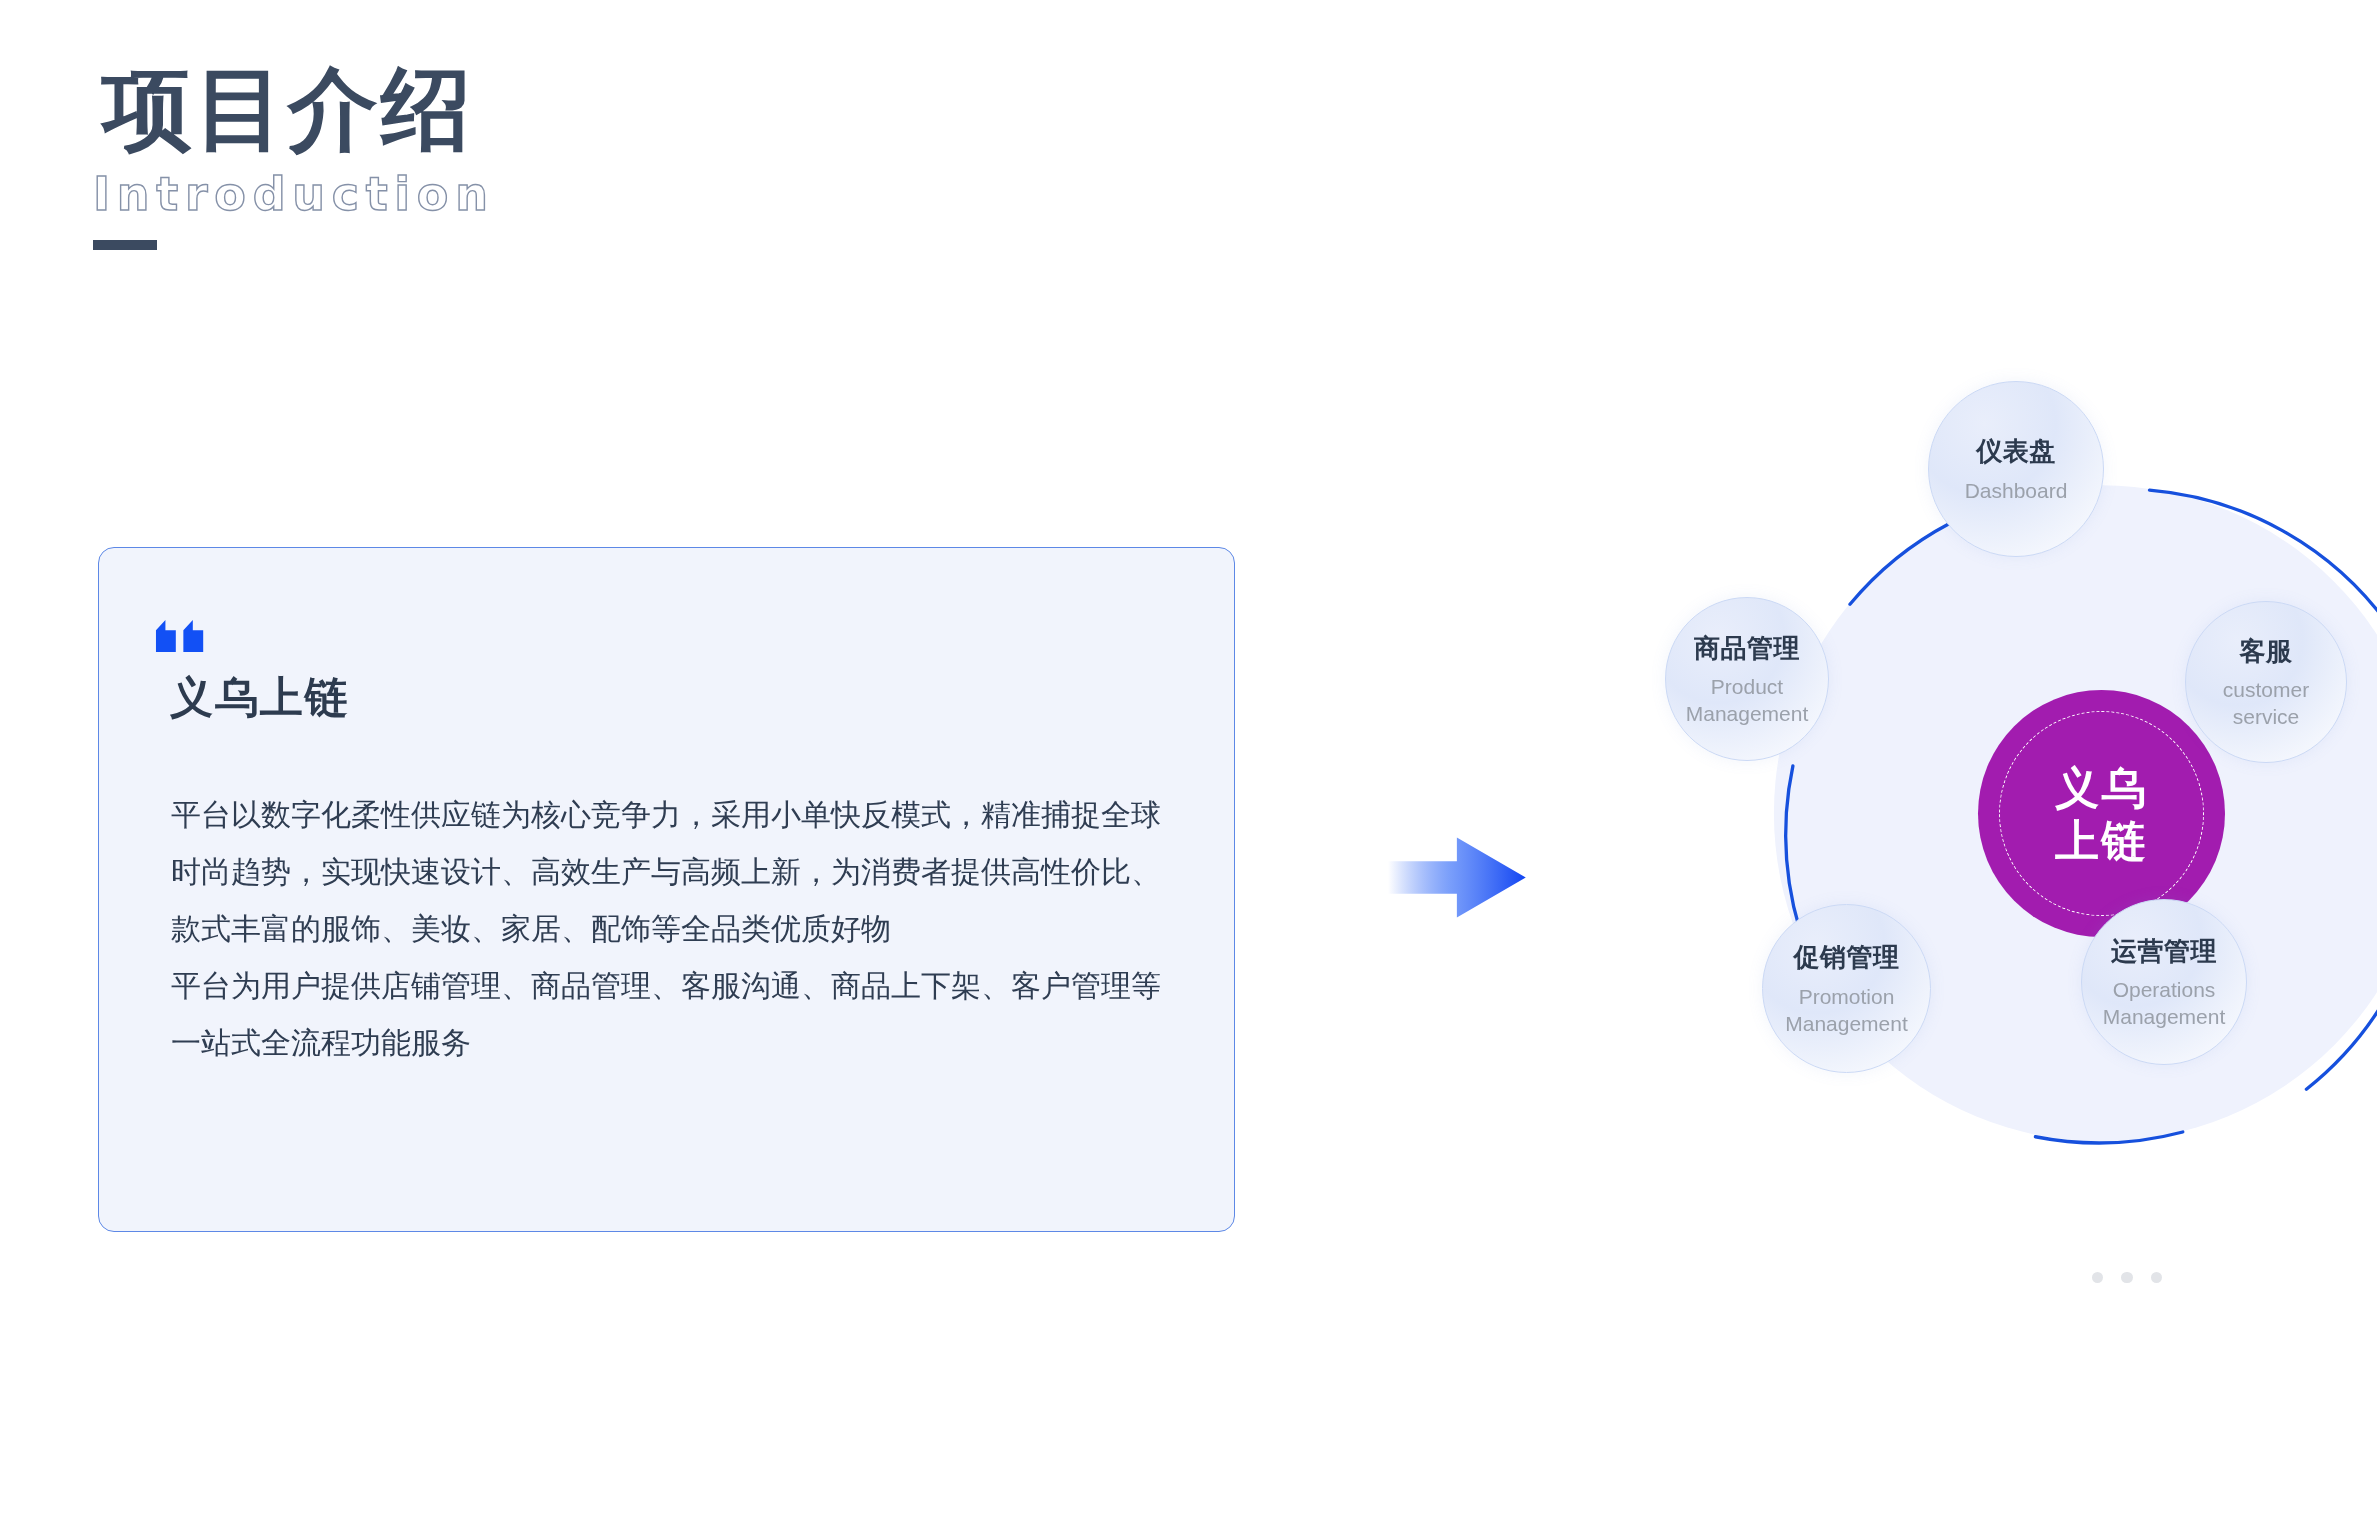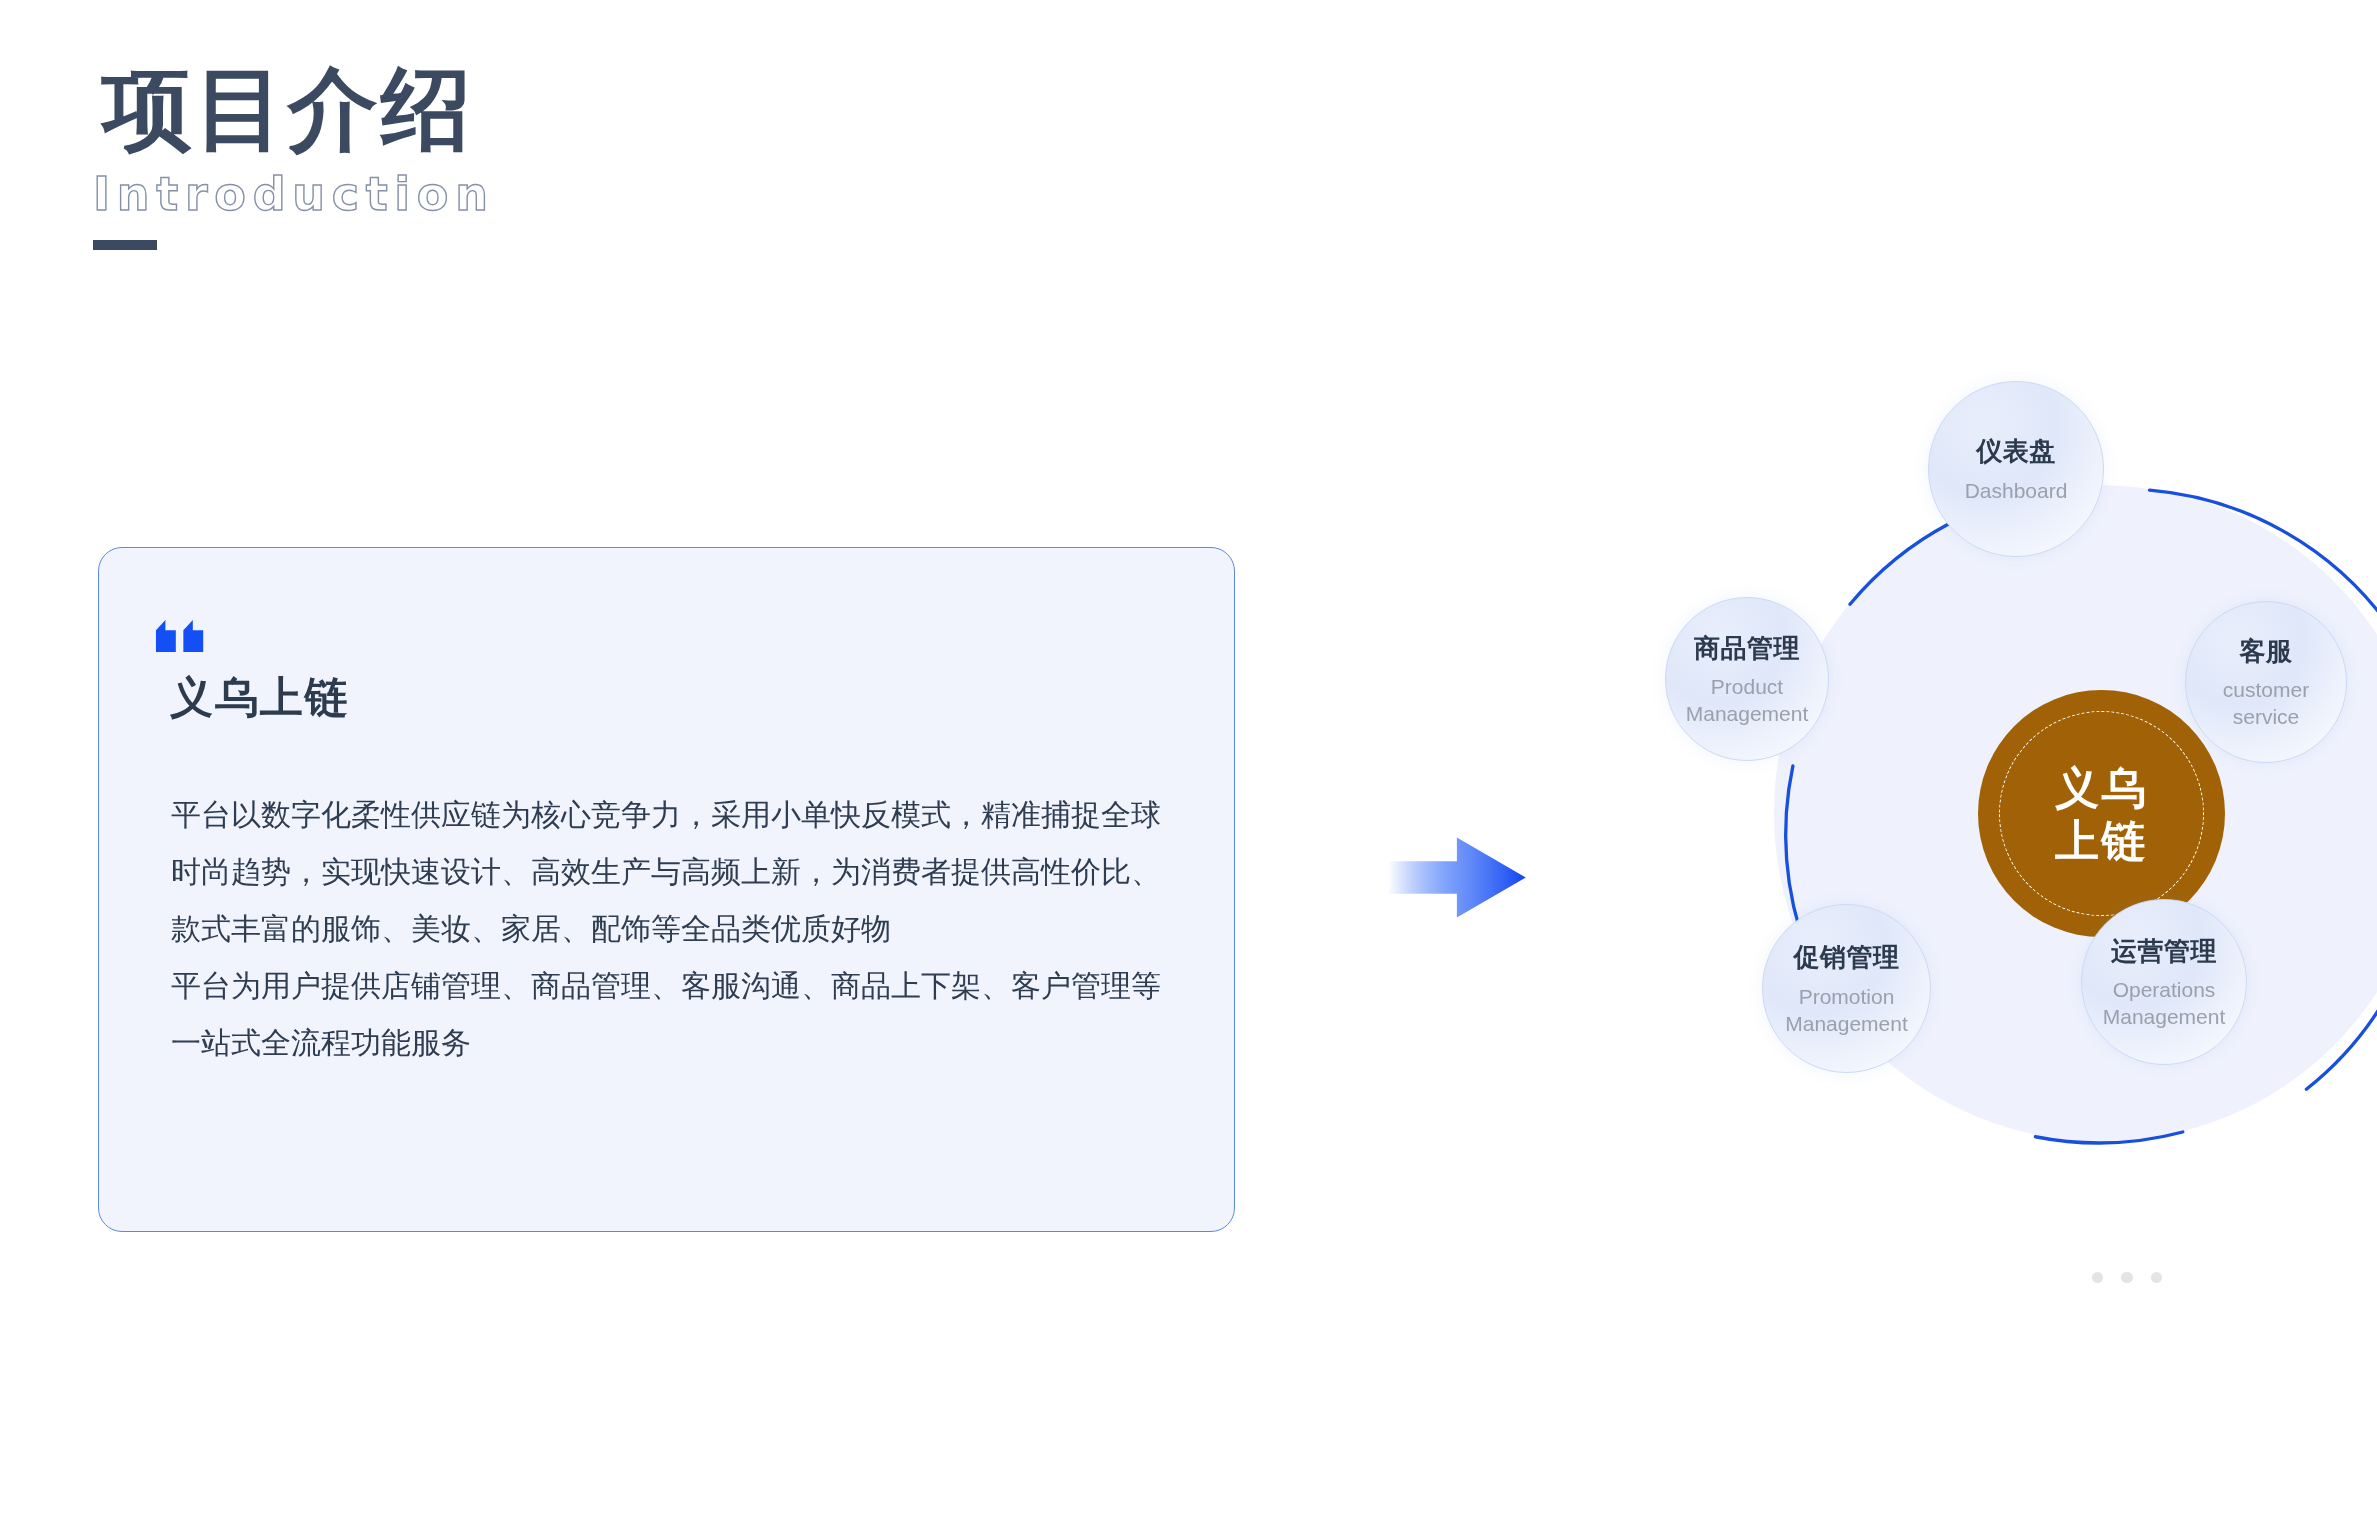--- a/index.html
+++ b/index.html
@@ -44,21 +44,21 @@
     background:#3b4a60;
   }
 
   
   .card {
     position:absolute;
     left:98px; top:547px;
     width:1137px; height:685px;
     background:#f1f4fc;
     border:1.4px solid #5d88e6;
-    border-radius:24px;
+    border-radius:16px;
   }
   .quote-icon {
     position:absolute;
     left:56px; top:71px;
     width:52px; height:34px;
   }
   .card-title {
     position:absolute;
     left:71px; top:121px;
     font-size:43px;
@@ -118,21 +118,21 @@
     color:#9ba1ab;
     line-height:27px;
     font-family:"Liberation Sans","DejaVu Sans",sans-serif;
   }
 
   .center-circle {
     position:absolute;
     left:361px; top:333px;
     width:247px; height:247px;
     border-radius:50%;
-    background:#a16207;
+    background:#a21caf;
     display:flex; align-items:center; justify-content:center;
   }
   .center-dash {
     position:absolute;
     left:21px; top:21px;
     width:205px; height:205px;
     border-radius:50%;
     border:1.9px dashed #ffffff;
   }
   .center-text {

